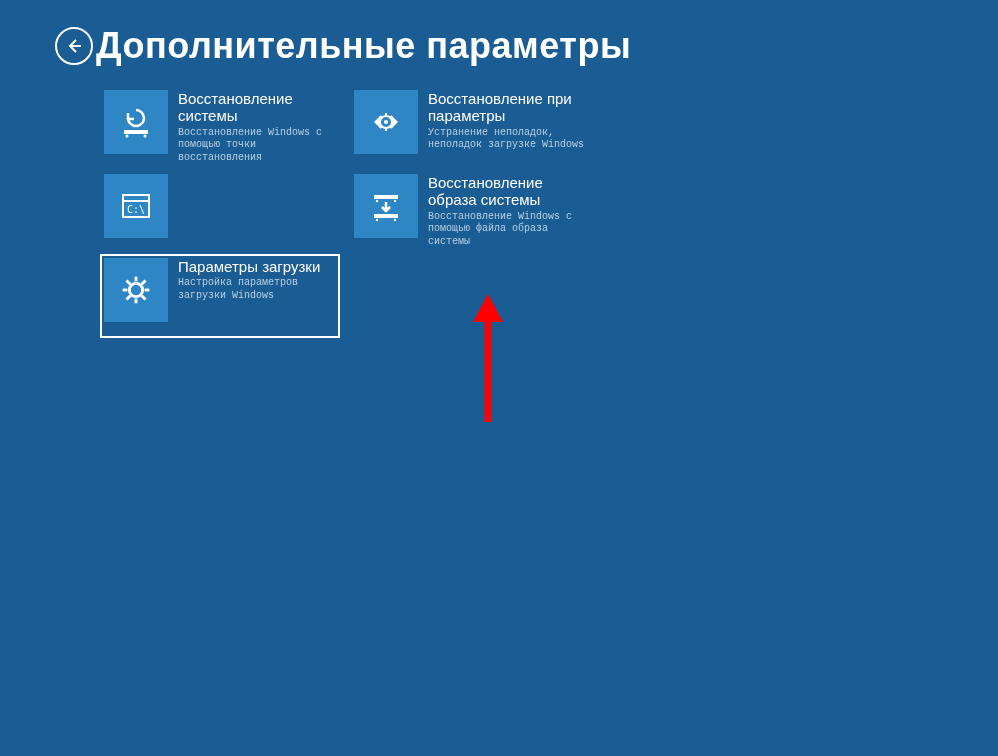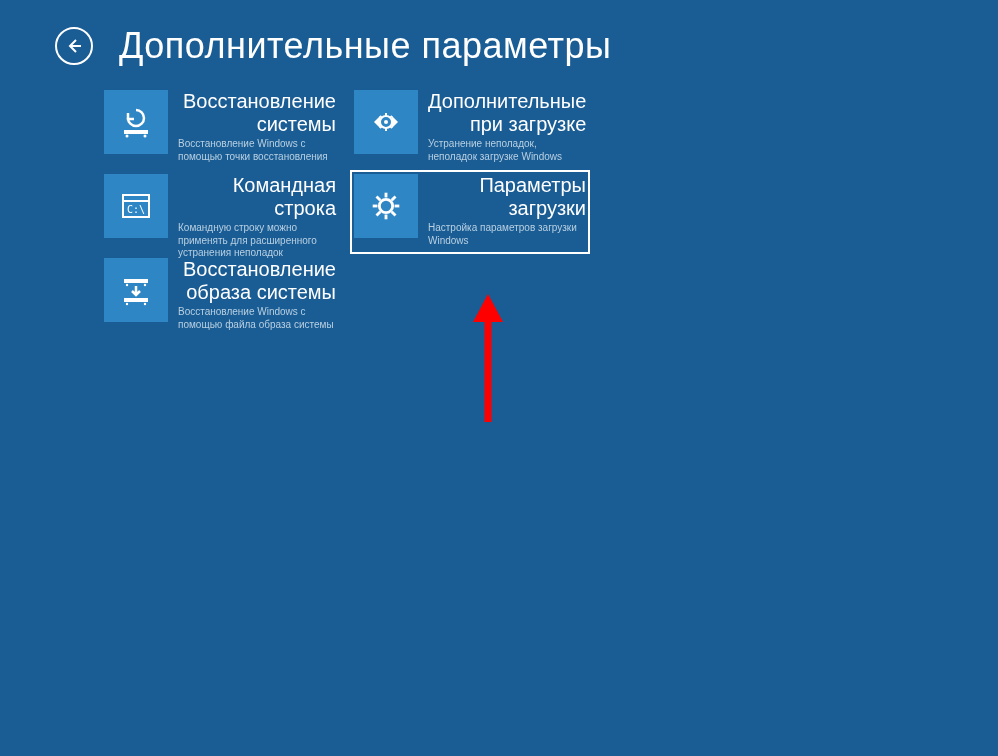--- a/index.html
+++ b/index.html
@@ -28,22 +28,22 @@
     display: flex;
     align-items: center;
     justify-content: center;
     cursor: pointer;
     flex-shrink: 0;
   }
   .back-btn svg { display: block; }
 
   .title {
     font-size: 36px;
-    font-weight: 400;
-    margin-left: 26px;
+    font-weight: 700;
+    margin-left: 3px;
     letter-spacing: 0.5px;
   }
 
   .tiles {
     position: absolute;
     top: 86px;
     left: 100px;
     display: grid;
     grid-template-columns: 240px 240px;
     grid-auto-rows: 84px;
@@ -72,32 +72,32 @@
     align-items: center;
     justify-content: center;
   }
 
   .tile-text {
     margin-left: 10px;
     padding-top: 0;
     line-height: 1.15;
   }
   .tile-title {
-    font-size: 20px;
+    font-size: 15px;
     font-weight: 400;
     color: #ffffff;
     margin-bottom: 2px;
-    text-align: right;
   }
   .tile-desc {
     font-size: 10px;
     font-weight: 400;
     color: #b8d0e2;
     line-height: 1.25;
     max-width: 160px;
+    font-family: Liberation Mono, monospace;
   }
 
   
   .arrow {
     position: absolute;
     left: 468px;
     top: 294px;
     pointer-events: none;
   }
 
@@ -144,37 +144,51 @@
           <line x1="20" y1="11" x2="20" y2="14"></line>
           <line x1="20" y1="26" x2="20" y2="29"></line>
           <line x1="14" y1="14" x2="16" y2="16"></line>
           <line x1="24" y1="24" x2="26" y2="26"></line>
           <line x1="26" y1="14" x2="24" y2="16"></line>
           <line x1="16" y1="24" x2="14" y2="26"></line>
         </g>
       </svg>
     </div>
     <div class="tile-text">
-      <div class="tile-title">Дополнительные при загрузке</div>
+      <div class="tile-title">Восстановление при параметры</div>
       <div class="tile-desc">Устранение неполадок, неполадок загрузке Windows</div>
     </div>
   </div>
 
 
   <div class="tile">
     <div class="tile-icon">
       <svg width="40" height="40" viewBox="0 0 40 40">
         <rect x="7" y="9" width="26" height="22" stroke="#ffffff" stroke-width="2" fill="none"></rect>
         <line x1="7" y1="15" x2="33" y2="15" stroke="#ffffff" stroke-width="2"></line>
         <text x="11" y="27" fill="#ffffff" font-size="10" font-family="Consolas,monospace">C:\</text>
       </svg>
     </div>
-    <div class="tile-text">
-      <div class="tile-title">Командная строка</div>
-      <div class="tile-desc">Командную строку можно применять для расширенного устранения неполадок</div>
+  </div>
+
+  <div class="tile">
+    <div class="tile-icon">
+      <svg width="40" height="40" viewBox="0 0 40 40">
+        <rect x="8" y="9" width="24" height="4" fill="#ffffff"></rect>
+        <circle cx="11" cy="15" r="1.2" fill="#ffffff"></circle>
+        <circle cx="29" cy="15" r="1.2" fill="#ffffff"></circle>
+        <rect x="8" y="28" width="24" height="4" fill="#ffffff"></rect>
+        <circle cx="11" cy="34" r="1.2" fill="#ffffff"></circle>
+        <circle cx="29" cy="34" r="1.2" fill="#ffffff"></circle>
+        <path d="M20 16 L20 25 M16 21 L20 25 L24 21" stroke="#ffffff" stroke-width="2.5" fill="none"></path>
+      </svg>
+    </div>
+    <div class="tile-text">
+      <div class="tile-title">Восстановление образа системы</div>
+      <div class="tile-desc">Восстановление Windows с помощью файла образа системы</div>
     </div>
   </div>
 
   <div class="tile selected">
     <div class="tile-icon">
       <svg width="38" height="38" viewBox="0 0 40 40">
         <circle cx="20" cy="20" r="7" stroke="#ffffff" stroke-width="3" fill="none"></circle>
         <g stroke="#ffffff" stroke-width="3">
           <line x1="20" y1="6" x2="20" y2="11"></line>
           <line x1="20" y1="29" x2="20" y2="34"></line>
@@ -186,37 +200,19 @@
           <line x1="14" y1="26" x2="10" y2="30"></line>
         </g>
       </svg>
     </div>
     <div class="tile-text">
       <div class="tile-title">Параметры загрузки</div>
       <div class="tile-desc">Настройка параметров загрузки Windows</div>
     </div>
   </div>
 
-  <div class="tile">
-    <div class="tile-icon">
-      <svg width="40" height="40" viewBox="0 0 40 40">
-        <rect x="8" y="9" width="24" height="4" fill="#ffffff"></rect>
-        <circle cx="11" cy="15" r="1.2" fill="#ffffff"></circle>
-        <circle cx="29" cy="15" r="1.2" fill="#ffffff"></circle>
-        <rect x="8" y="28" width="24" height="4" fill="#ffffff"></rect>
-        <circle cx="11" cy="34" r="1.2" fill="#ffffff"></circle>
-        <circle cx="29" cy="34" r="1.2" fill="#ffffff"></circle>
-        <path d="M20 16 L20 25 M16 21 L20 25 L24 21" stroke="#ffffff" stroke-width="2.5" fill="none"></path>
-      </svg>
-    </div>
-    <div class="tile-text">
-      <div class="tile-title">Восстановление образа системы</div>
-      <div class="tile-desc">Восстановление Windows с помощью файла образа системы</div>
-    </div>
-  </div>
-
 </div>
 
 <svg class="arrow" width="40" height="130" viewBox="0 0 40 130">
   <defs></defs>
   <line x1="20" y1="128" x2="20" y2="20" stroke="#ff0000" stroke-width="7"></line>
   <polygon points="20,0 5,28 35,28" fill="#ff0000"></polygon>
 </svg>
 
 </body></html>

